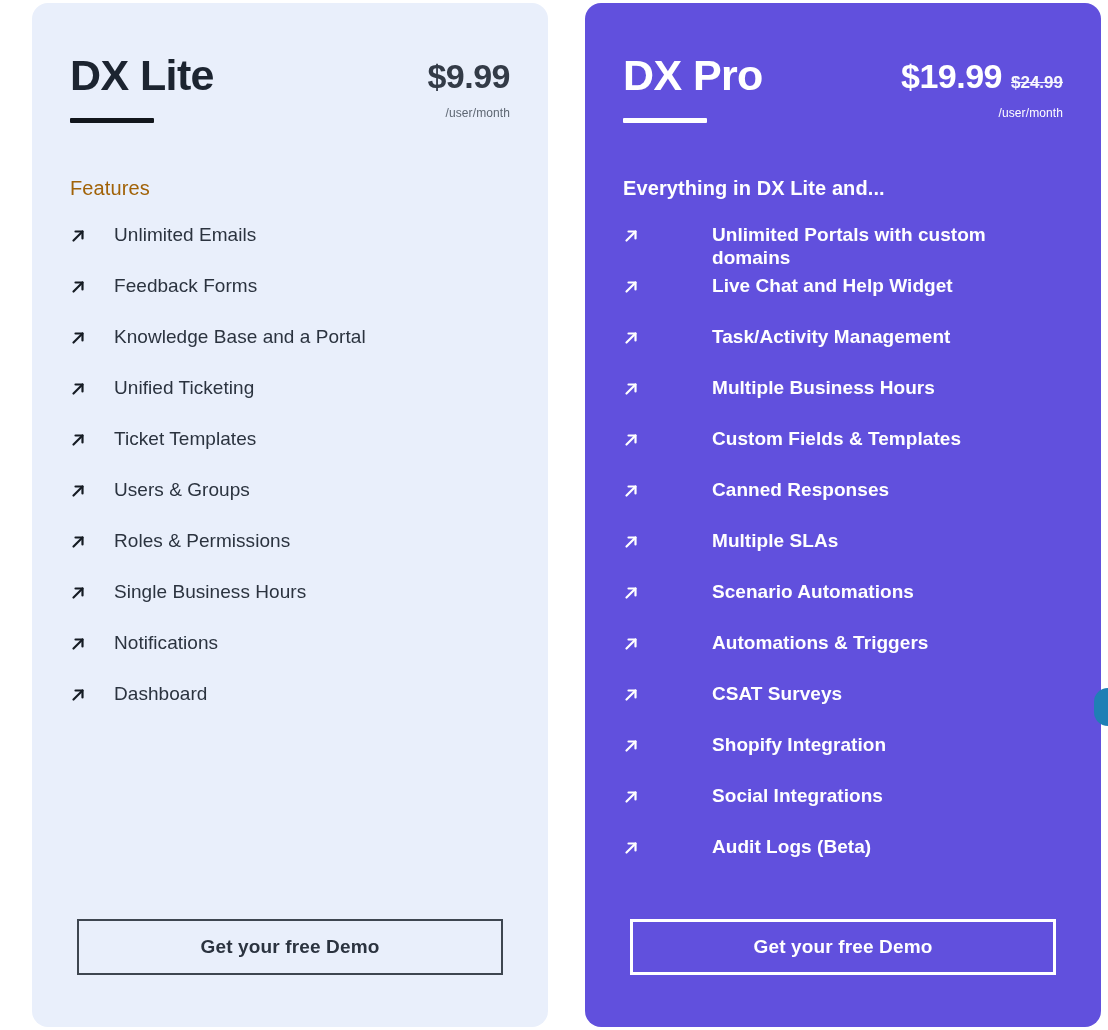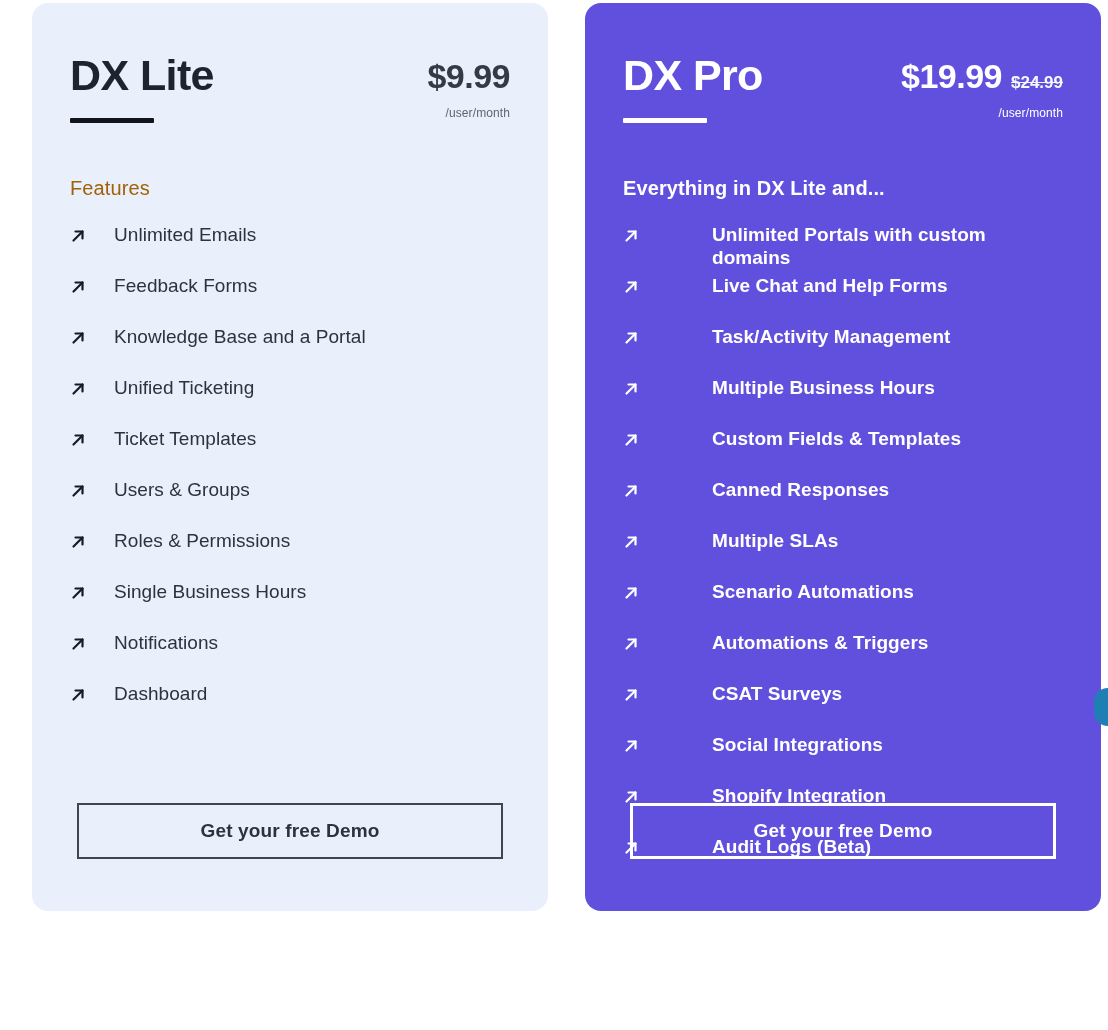--- a/index.html
+++ b/index.html
@@ -20,21 +20,21 @@
     height: 1030px;
     display: flex;
     align-items: flex-start;
     gap: 37px;
     padding: 3px 0 0 32px;
   }
 
   
   .plan-card {
     width: 516px;
-    height: 908px;
+    height: 1024px;
     border-radius: 16px;
     padding: 44px 38px 0 38px;
     display: flex;
     flex-direction: column;
     position: relative;
   }
 
   .plan-card.lite {
     background: #e9effb;
   }
@@ -332,21 +332,21 @@
             <path d="M3.5 12.5 L12.5 3.5"></path>
             <path d="M5.5 3.5 H12.5 V10.5"></path>
           </svg>
         <span class="feature-label">Unlimited Portals with custom domains</span>
       </li>
       <li class="feature-item">
         <svg class="arrow-icon" viewBox="0 0 16 16" fill="none" stroke="currentColor" stroke-width="2.2" stroke-linecap="round" stroke-linejoin="round">
             <path d="M3.5 12.5 L12.5 3.5"></path>
             <path d="M5.5 3.5 H12.5 V10.5"></path>
           </svg>
-        <span class="feature-label">Live Chat and Help Forms</span>
+        <span class="feature-label">Live Chat and Help Widget</span>
       </li>
       <li class="feature-item">
         <svg class="arrow-icon" viewBox="0 0 16 16" fill="none" stroke="currentColor" stroke-width="2.2" stroke-linecap="round" stroke-linejoin="round">
             <path d="M3.5 12.5 L12.5 3.5"></path>
             <path d="M5.5 3.5 H12.5 V10.5"></path>
           </svg>
         <span class="feature-label">Task/Activity Management</span>
       </li>
       <li class="feature-item">
         <svg class="arrow-icon" viewBox="0 0 16 16" fill="none" stroke="currentColor" stroke-width="2.2" stroke-linecap="round" stroke-linejoin="round">
@@ -395,28 +395,28 @@
             <path d="M3.5 12.5 L12.5 3.5"></path>
             <path d="M5.5 3.5 H12.5 V10.5"></path>
           </svg>
         <span class="feature-label">CSAT Surveys</span>
       </li>
       <li class="feature-item">
         <svg class="arrow-icon" viewBox="0 0 16 16" fill="none" stroke="currentColor" stroke-width="2.2" stroke-linecap="round" stroke-linejoin="round">
             <path d="M3.5 12.5 L12.5 3.5"></path>
             <path d="M5.5 3.5 H12.5 V10.5"></path>
           </svg>
+        <span class="feature-label">Shopify Integration</span>
+      </li>
+      <li class="feature-item">
+        <svg class="arrow-icon" viewBox="0 0 16 16" fill="none" stroke="currentColor" stroke-width="2.2" stroke-linecap="round" stroke-linejoin="round">
+            <path d="M3.5 12.5 L12.5 3.5"></path>
+            <path d="M5.5 3.5 H12.5 V10.5"></path>
+          </svg>
         <span class="feature-label">Social Integrations</span>
-      </li>
-      <li class="feature-item">
-        <svg class="arrow-icon" viewBox="0 0 16 16" fill="none" stroke="currentColor" stroke-width="2.2" stroke-linecap="round" stroke-linejoin="round">
-            <path d="M3.5 12.5 L12.5 3.5"></path>
-            <path d="M5.5 3.5 H12.5 V10.5"></path>
-          </svg>
-        <span class="feature-label">Shopify Integration</span>
       </li>
       <li class="feature-item">
         <svg class="arrow-icon" viewBox="0 0 16 16" fill="none" stroke="currentColor" stroke-width="2.2" stroke-linecap="round" stroke-linejoin="round">
             <path d="M3.5 12.5 L12.5 3.5"></path>
             <path d="M5.5 3.5 H12.5 V10.5"></path>
           </svg>
         <span class="feature-label">Audit Logs (Beta)</span>
       </li>
     </ul>
 

